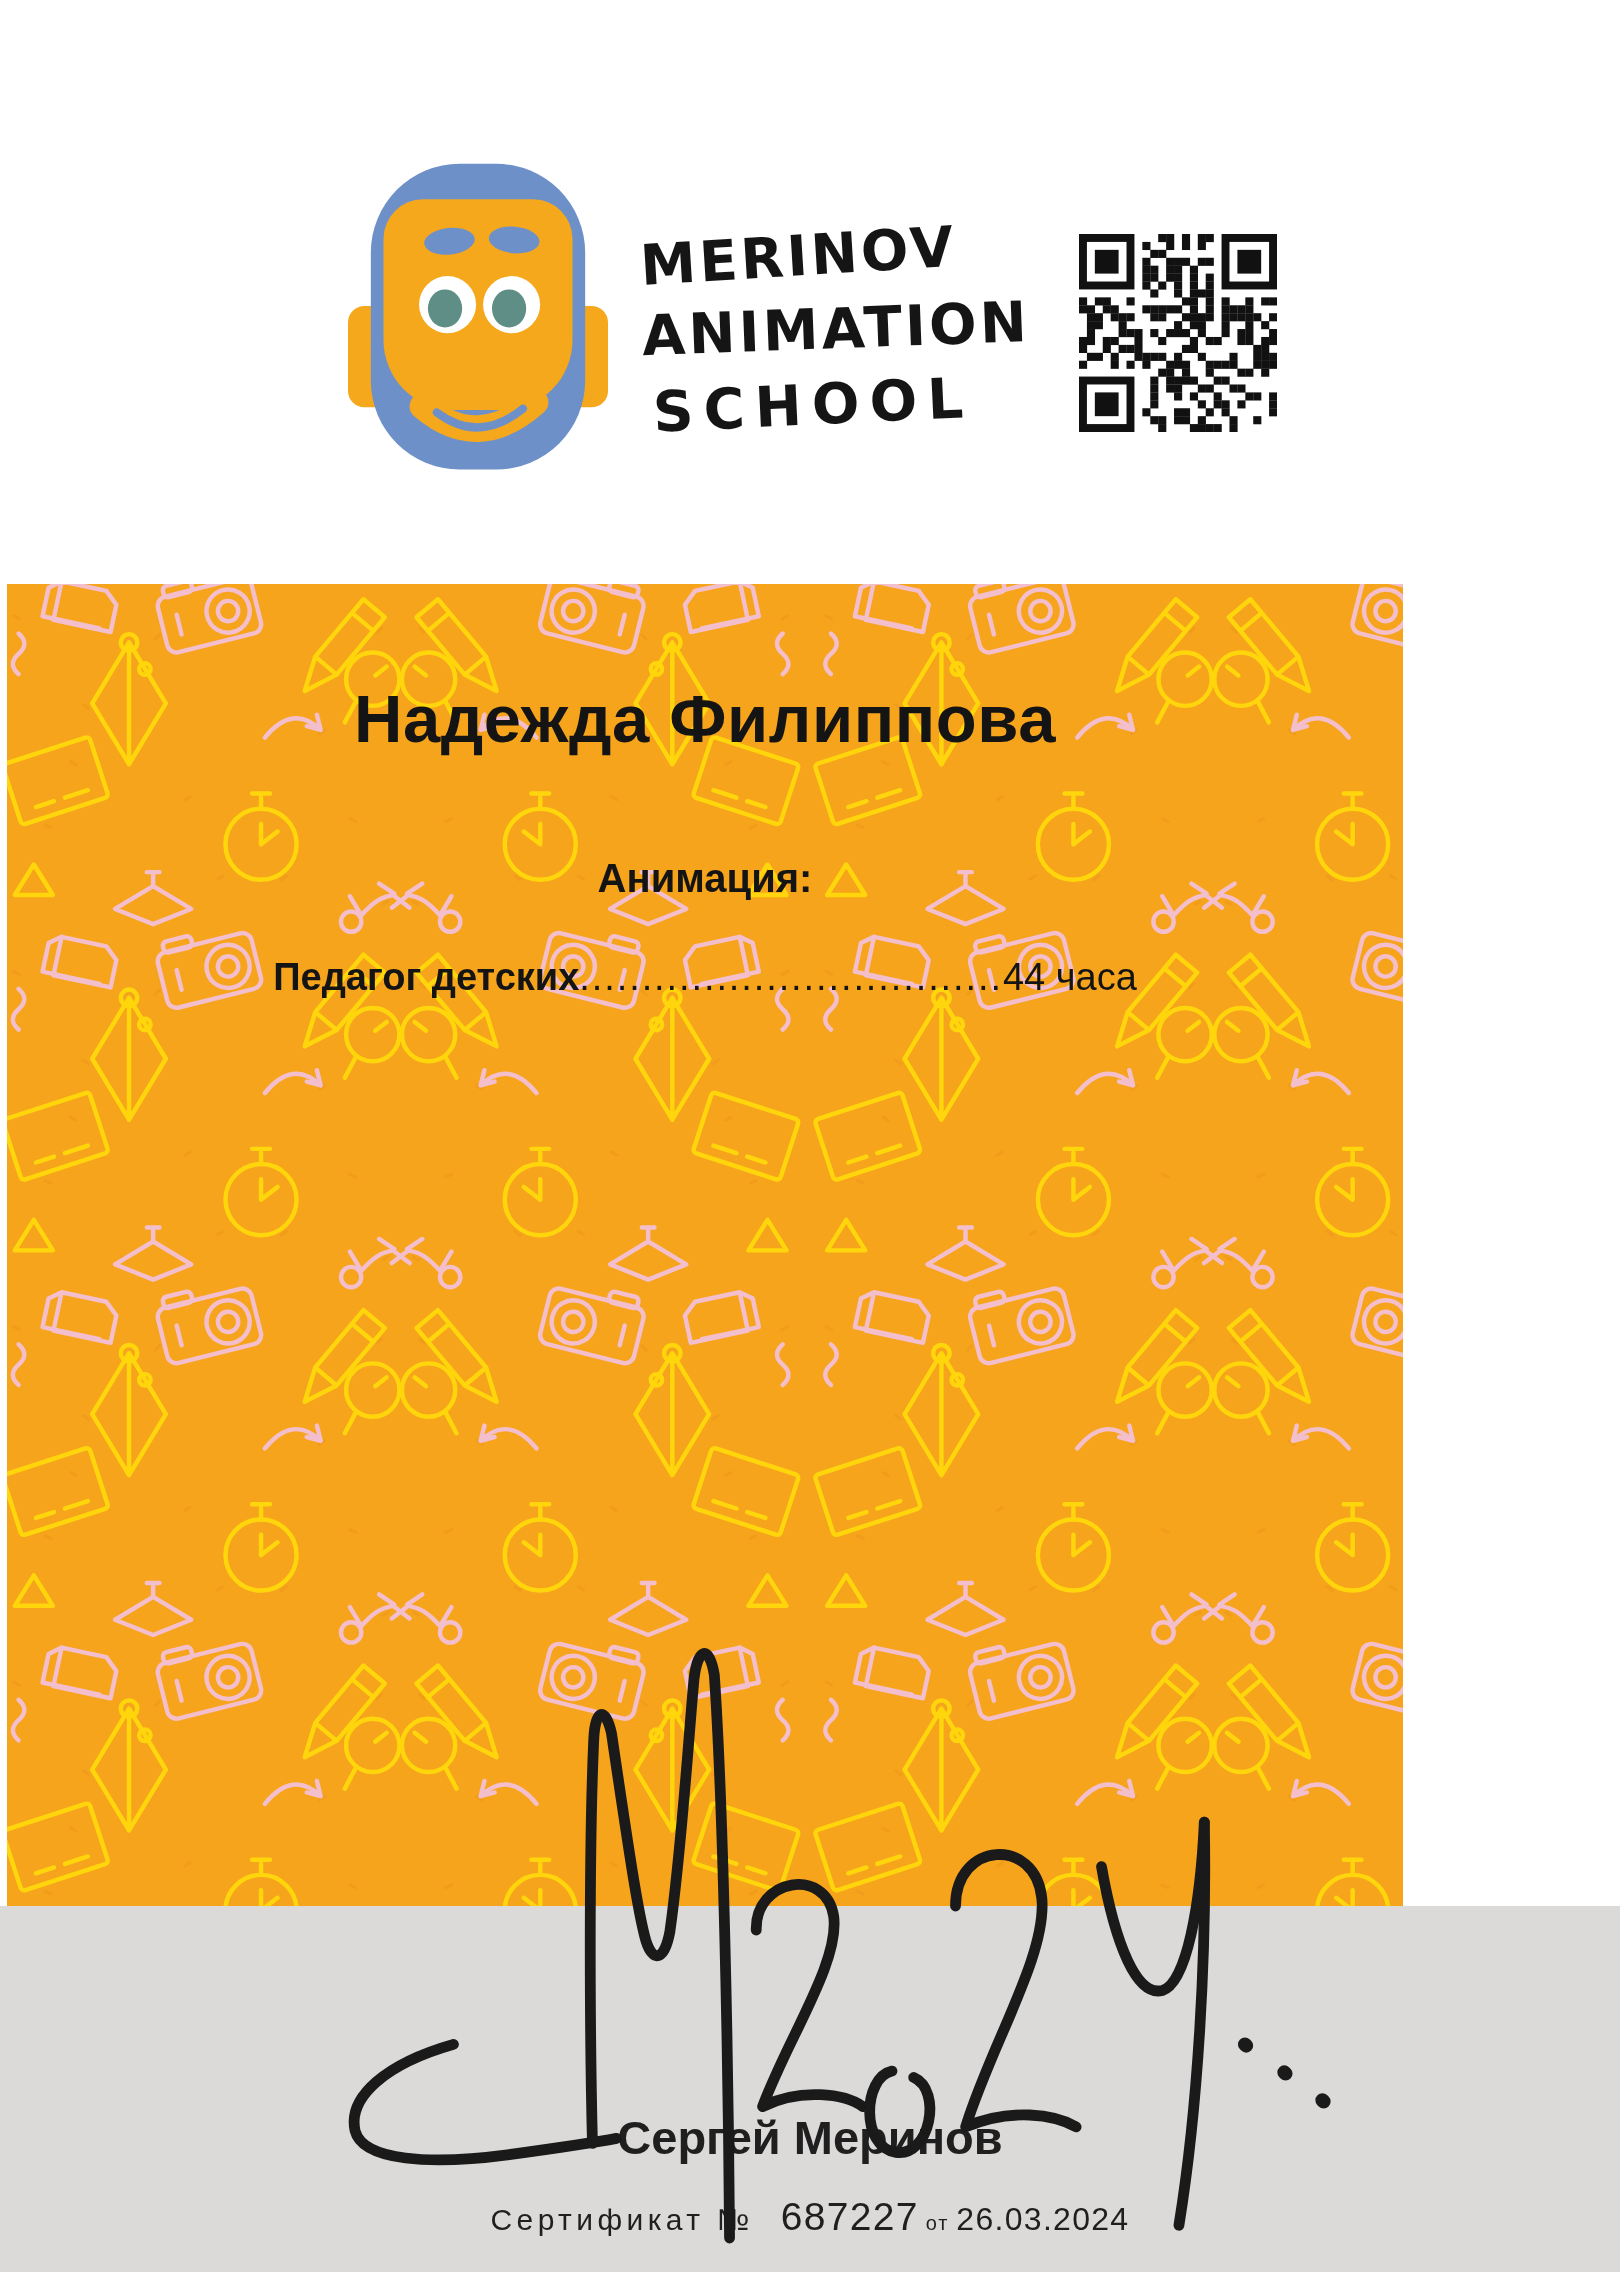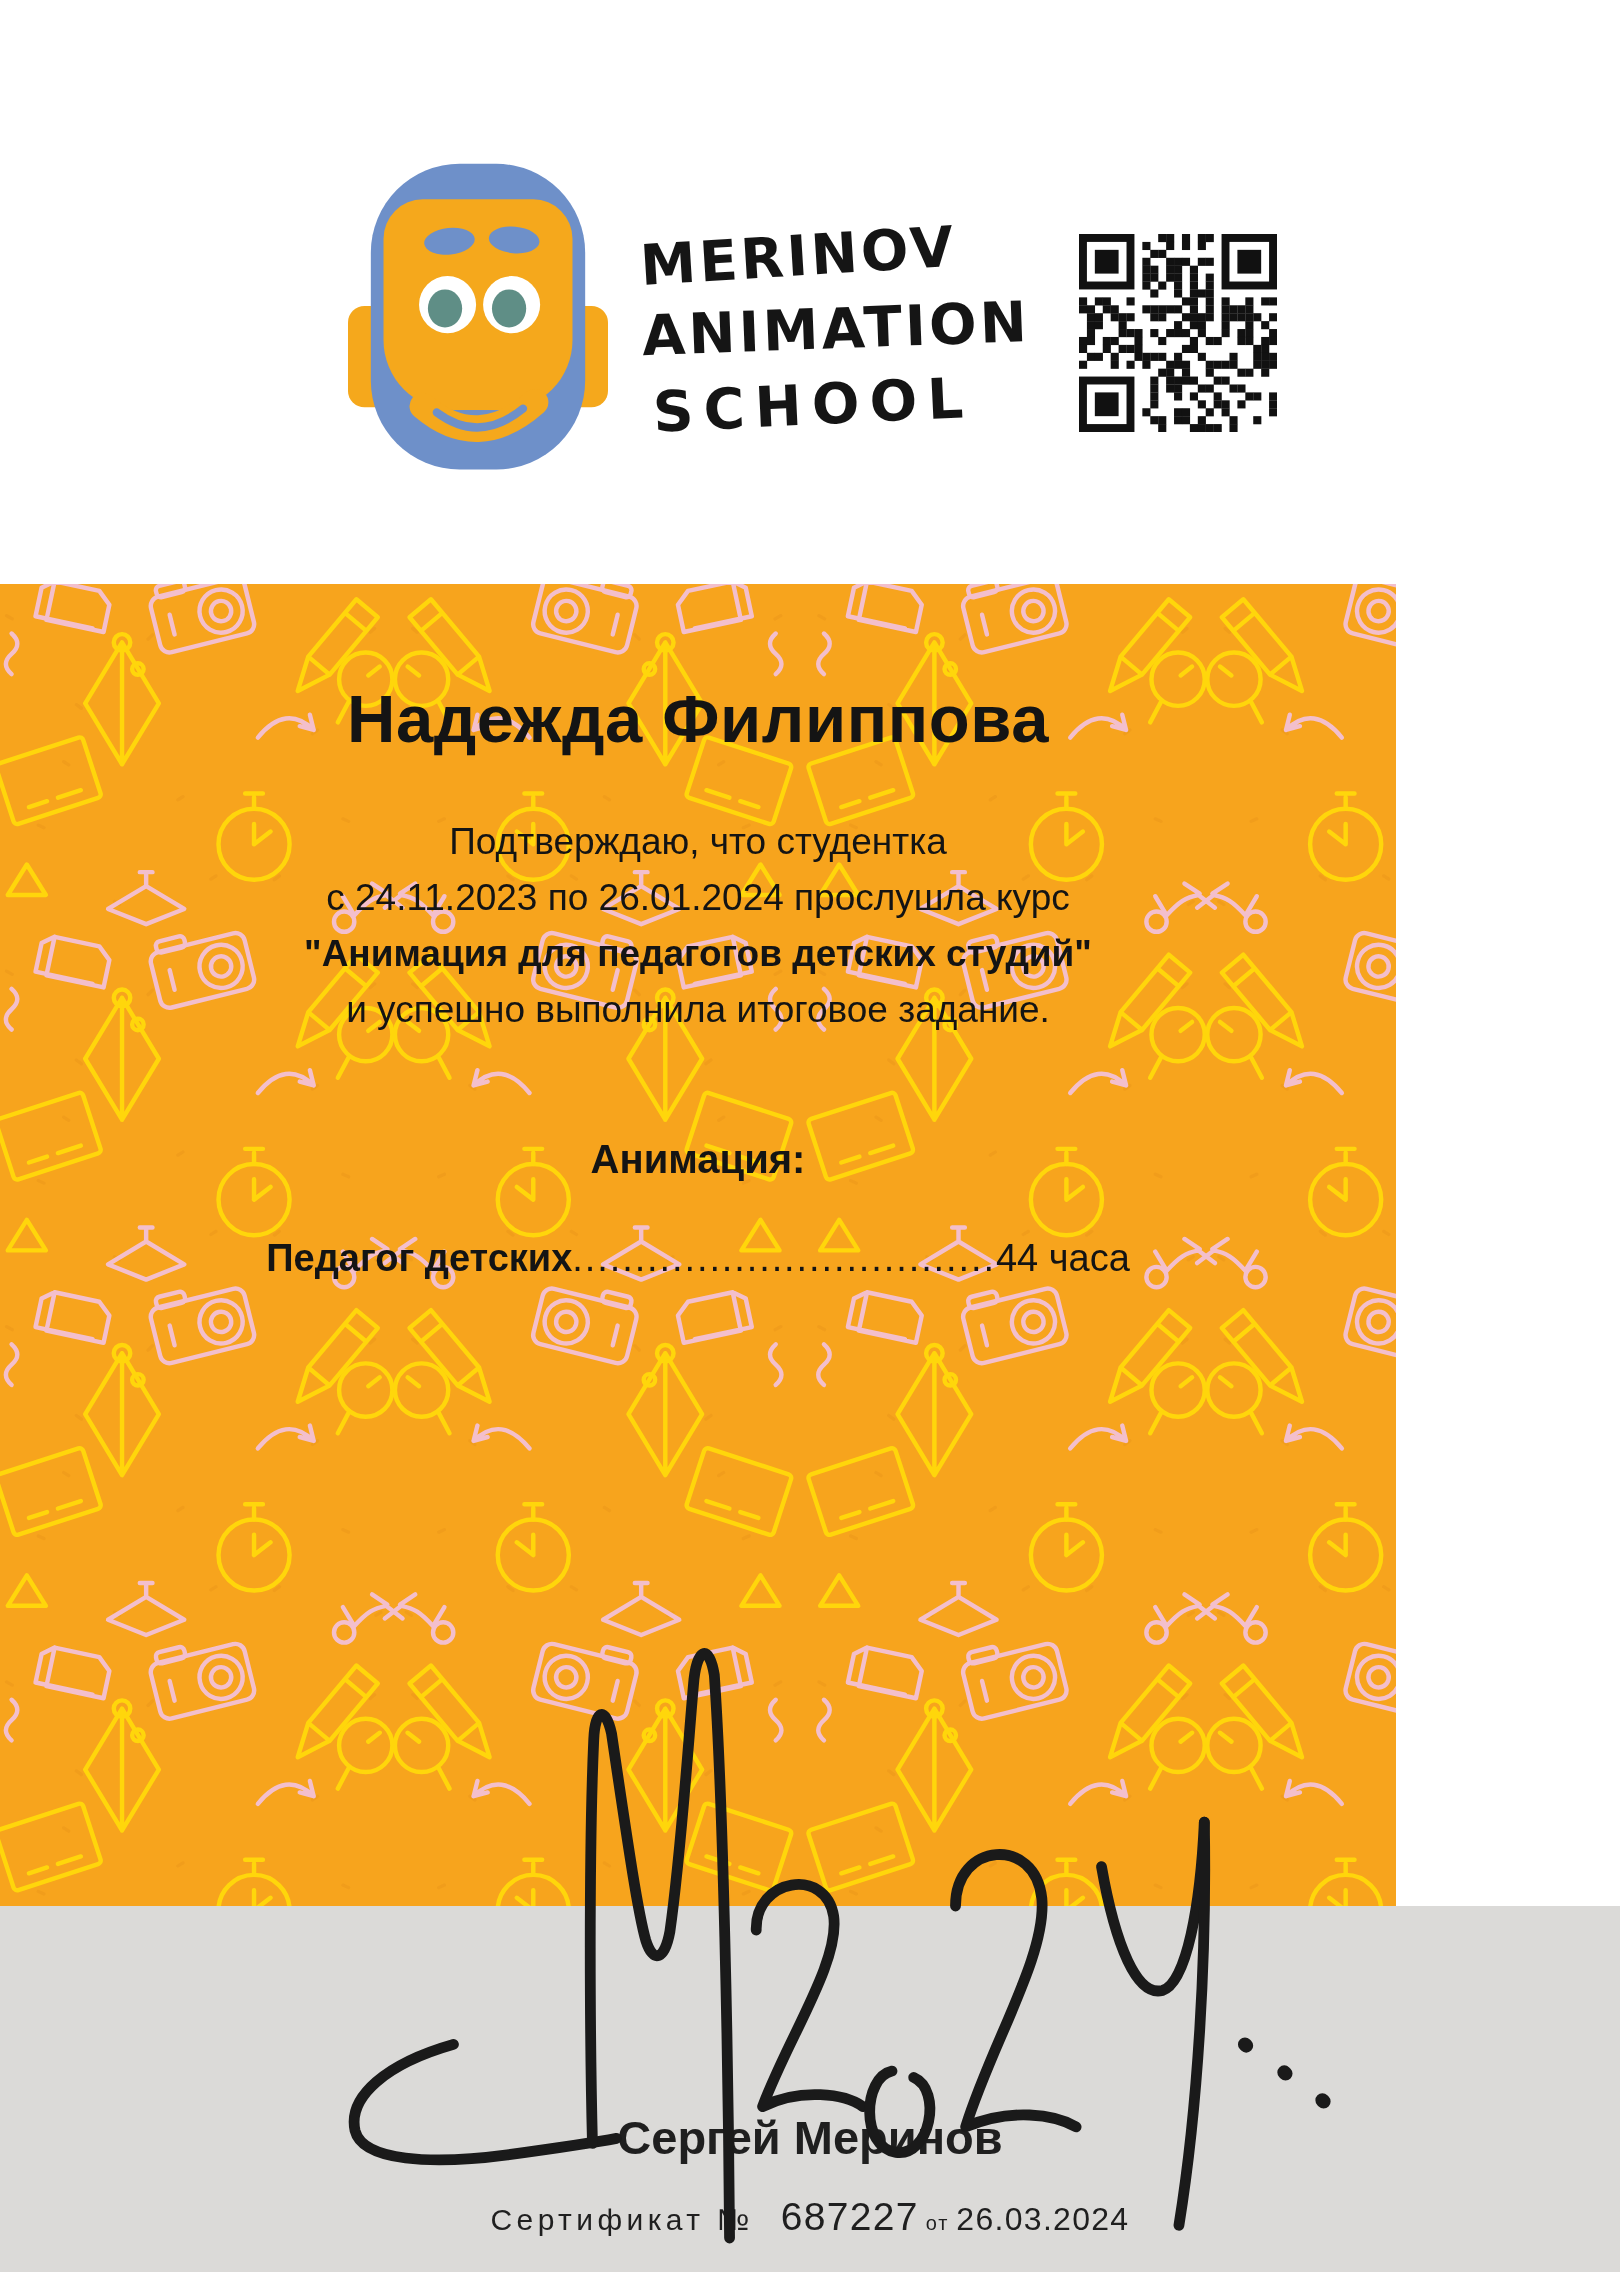--- a/index.html
+++ b/index.html
@@ -17,21 +17,21 @@
     font-weight:800;color:#151515;
     transform:rotate(-1.5deg);
   }
   .wordmark .wm-line{display:block;font-size:56px;line-height:75px;letter-spacing:3.2px;}
   .wordmark .wm-line:nth-child(1){transform:rotate(-2deg);}
   .wordmark .wm-line:nth-child(2){transform:rotate(-0.6deg);}
   .wordmark .wm-line:nth-child(3){letter-spacing:10.2px;transform:rotate(-1.2deg);padding-left:9px;}
   .qr{position:absolute;left:1079px;top:234px;width:198px;height:198px;}
   
   .cert-section{
-    position:absolute;left:0;top:584px;width:1396px;height:1322px;
+    position:absolute;left:7px;top:584px;width:1396px;height:1322px;
     background:var(--orange-bg,#F7A41D);overflow:hidden;
   }
   .pattern-bg{position:absolute;left:0;top:0;width:1620px;height:1322px;}
   .cert-content{position:relative;text-align:center;color:#141414;}
   .student-name{margin:96px 0 0 0;font-size:67px;font-weight:700;letter-spacing:0.6px;}
   .body-text{margin-top:57px;font-size:37px;line-height:56px;font-weight:400;}
   .body-text .line-bold{font-weight:700;}
   .subjects-heading{margin:99px 0 0 0;font-size:40px;font-weight:700;}
   .subject-line{margin-top:55px;font-size:38px;}
   .subject-name{font-weight:700;}
@@ -386,26 +386,20 @@
         <use href="#tile" transform="translate(2540,1100) scale(-1,1)"></use>
         <use href="#tile" transform="translate(-20,1660)"></use>
         <use href="#tile" transform="translate(1260,1660) scale(-1,1)"></use>
         <use href="#tile" transform="translate(1260,1660)"></use>
         <use href="#tile" transform="translate(2540,1660) scale(-1,1)"></use>
       </g>
   </svg>
 
   <div class="cert-content">
     <h1 class="student-name">Надежда Филиппова</h1>
-    <div class="body-text">
-      <div>Подтверждаю, что студентка</div>
-      <div>с 24.11.2023 по 26.01.2024 прослушла курс</div>
-      <div class="line-bold">"Анимация для педагогов детских студий"</div>
-      <div>и успешно выполнила итоговое задание.</div>
-    </div>
     <h2 class="subjects-heading">Анимация:</h2>
     <div class="subject-line">
       <span class="subject-name">Педагог детских</span><span class="subject-dots">..................................</span><span class="subject-hours">44 часа</span>
     </div>
   </div>
 </section>
 
 <svg class="signature" viewBox="0 0 1700 1060" aria-hidden="true">
   <g fill="none" style="stroke:var(--ink)" stroke-width="17" stroke-linecap="round" stroke-linejoin="round">
 

